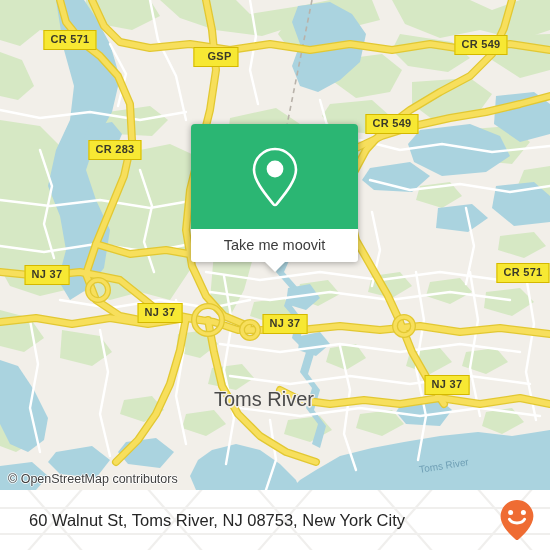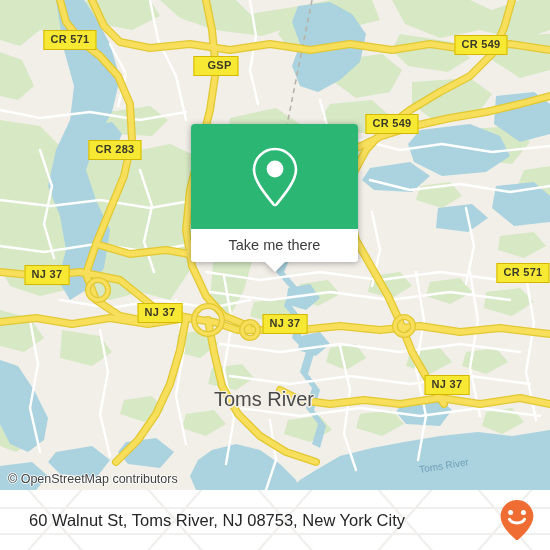--- a/index.html
+++ b/index.html
@@ -362,21 +362,21 @@
           <circle cx="208" cy="320" r="14"></circle>
           <circle cx="98" cy="290" r="10"></circle>
           <circle cx="404" cy="326" r="9"></circle>
           <circle cx="250" cy="330" r="8"></circle>
         </g>
 
       </g>
     </svg>
 
     <div class="shield" style="left:70px;  top:40px;">CR 571</div>
-    <div class="shield" style="left:216px; top:66px;padding-left:13px;">GSP</div>
+    <div class="shield" style="left:216px; top:57px;padding-left:13px;">GSP</div>
     <div class="shield" style="left:481px; top:45px;">CR 549</div>
     <div class="shield" style="left:392px; top:124px;">CR 549</div>
     <div class="shield" style="left:115px; top:150px;">CR 283</div>
     <div class="shield" style="left:47px;  top:275px;">NJ 37</div>
     <div class="shield" style="left:523px; top:273px;">CR 571</div>
     <div class="shield" style="left:160px; top:313px;">NJ 37</div>
     <div class="shield" style="left:285px; top:324px;">NJ 37</div>
     <div class="shield" style="left:447px; top:385px;">NJ 37</div>
 
     <div class="place-label" style="left:264px; top:399px;">Toms River</div>
@@ -388,21 +388,21 @@
     <div id="popup">
       <div id="popup-body">
         <svg id="popup-pin" width="52" height="62" viewBox="0 0 52 62" xmlns="http://www.w3.org/2000/svg">
           <path d="M26,3 C14.5,3 5,12.3 5,23.8 C5,35.5 18,50 24.4,58.2
                    C25.2,59.2 26.8,59.2 27.6,58.2 C34,50 47,35.5 47,23.8
                    C47,12.3 37.5,3 26,3 Z" fill="none" stroke="#ffffff" stroke-width="2.6"></path>
           <circle cx="26" cy="23" r="8.4" fill="#ffffff"></circle>
         </svg>
       </div>
       <div id="popup-footer">
-        <span id="popup-footer-label">Take me there</span>
+        <span id="popup-footer-label">Take me moovit</span>
         <div id="popup-tail"></div>
       </div>
     </div>
 
   </div>
 
   <div id="bottombar">
 
     <svg id="bottombar-watermark" width="550" height="60" viewBox="0 0 550 60" xmlns="http://www.w3.org/2000/svg">
       <g stroke="#f0efed" stroke-width="2.2" fill="none">

